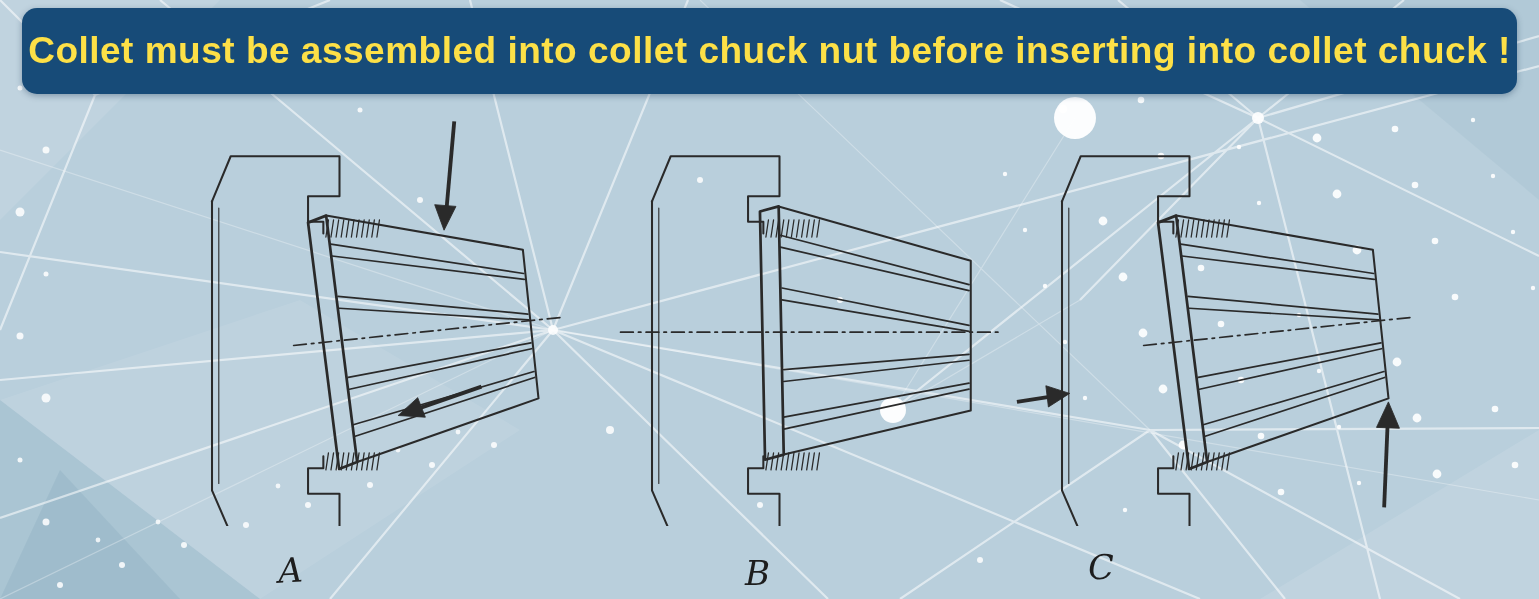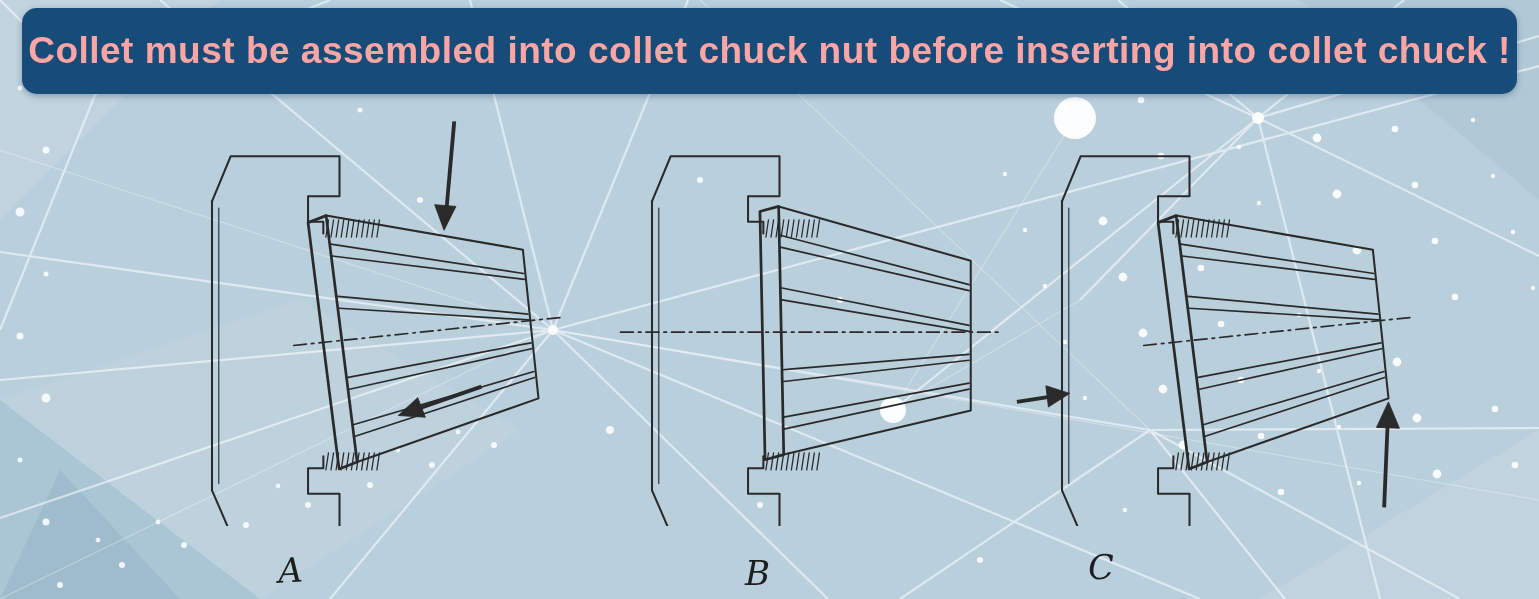--- a/index.html
+++ b/index.html
@@ -142,21 +142,21 @@
         <circle cx="700" cy="180" r="3" opacity="0.85"></circle>
         <circle cx="840" cy="300" r="3" opacity="0.85"></circle>
         <circle cx="760" cy="505" r="3" opacity="0.85"></circle>
         <circle cx="640" cy="80" r="3" opacity="0.85"></circle>
         <circle cx="980" cy="560" r="3" opacity="0.85"></circle>
         <circle cx="360" cy="110" r="2.5" opacity="0.85"></circle>
       </g>
   </svg>
 
   <div class="banner" style="background: rgb(23, 75, 120);">
-    <div class="banner-text" style="color: #fca5a5;">Collet must be assembled into collet chuck nut before inserting into collet chuck !</div>
+    <div class="banner-text" style="color: #fde047;">Collet must be assembled into collet chuck nut before inserting into collet chuck !</div>
   </div>
 
   <svg id="fig-a" class="figure-svg" viewBox="0 0 470 480">
     <g class="draw">
       <path d="M55 98 L77 45 L205 45 L205 92 L168 92 L168 122 L186 122 L186 136"></path>
       <path d="M55 98 L55 438"></path>
       <path d="M63 106 L63 430" stroke-width="1.3"></path>
       <path d="M55 438 L77 489 L205 489 L205 442 L168 442 L168 412 L186 412 L186 398"></path>
       <path stroke-width="1.5" d="M192 120 l-3 20 m9 -20 l-3 20 m9 -20 l-3 20 m9 -20 l-3 20 m9 -20 l-3 20 m9 -20 l-3 20 m9 -20 l-3 20 m9 -20 l-3 20 m9 -20 l-3 20 m9 -20 l-3 20 m9 -20 l-3 20"></path>
       <path stroke-width="1.5" d="M192 394 l-3 20 m9 -20 l-3 20 m9 -20 l-3 20 m9 -20 l-3 20 m9 -20 l-3 20 m9 -20 l-3 20 m9 -20 l-3 20 m9 -20 l-3 20 m9 -20 l-3 20 m9 -20 l-3 20 m9 -20 l-3 20"></path>

